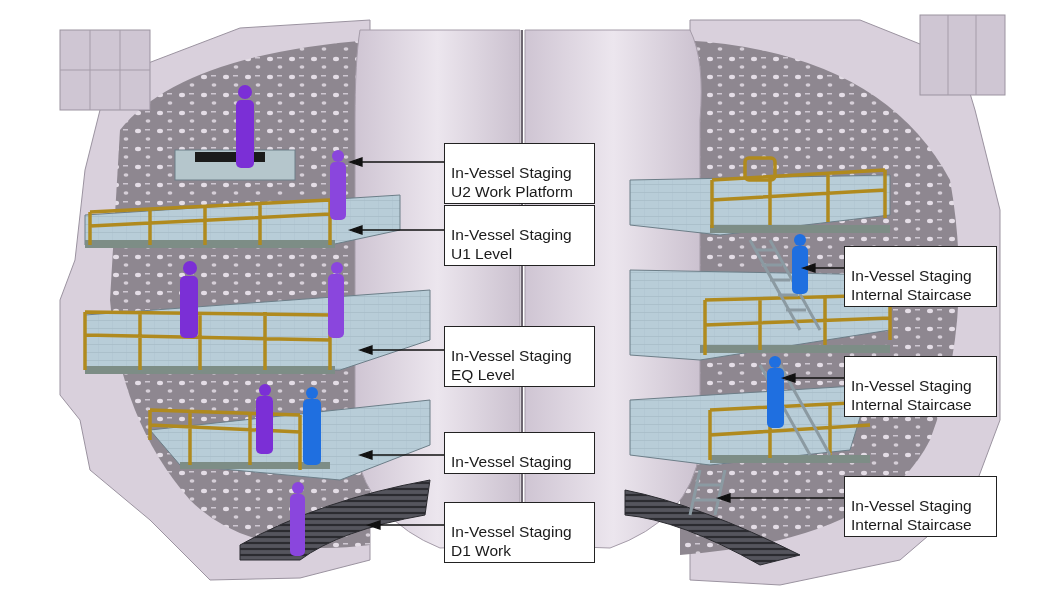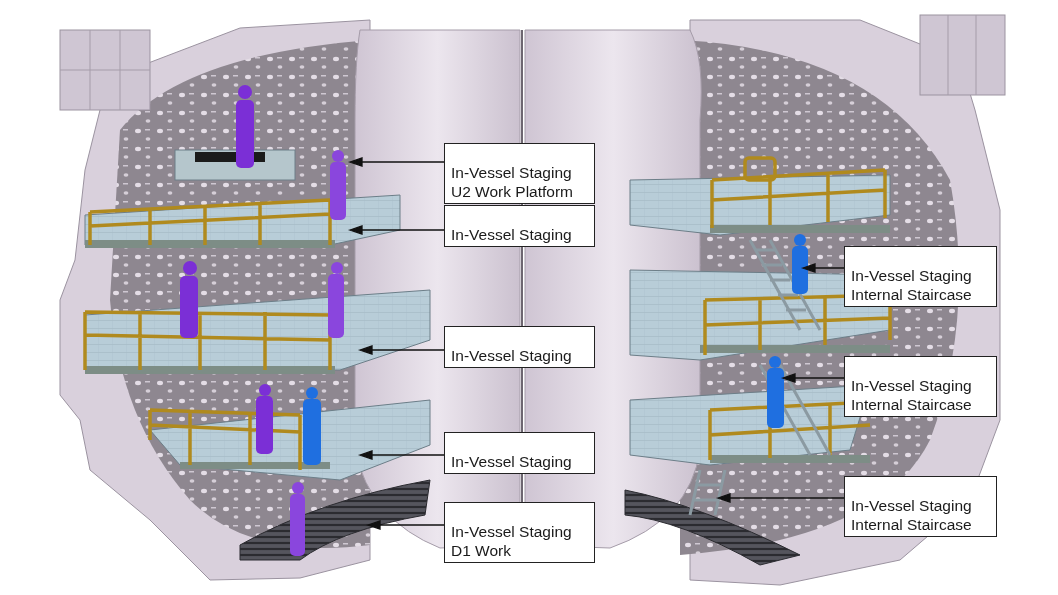--- a/index.html
+++ b/index.html
@@ -167,23 +167,25 @@
       <polygon points="718,498 730,494 730,502"></polygon>
   </g>
 </svg>
 
 <div class="callout" style="left:444px;top:143px;width:151px;">
   <span>In-Vessel Staging</span>
   <span>U2 Work Platform</span>
 </div>
 <div class="callout" style="left:444px;top:205px;width:151px;">
   <span>In-Vessel Staging</span>
+  <span>U1 Level</span>
 </div>
 <div class="callout" style="left:444px;top:326px;width:151px;">
   <span>In-Vessel Staging</span>
+  <span>EQ Level</span>
 </div>
 <div class="callout" style="left:444px;top:432px;width:151px;">
   <span>In-Vessel Staging</span>
 </div>
 <div class="callout" style="left:444px;top:502px;width:151px;">
   <span>In-Vessel Staging</span>
   <span>D1 Work</span>
 </div>
 <div class="callout" style="left:844px;top:246px;width:153px;">
   <span>In-Vessel Staging</span>

